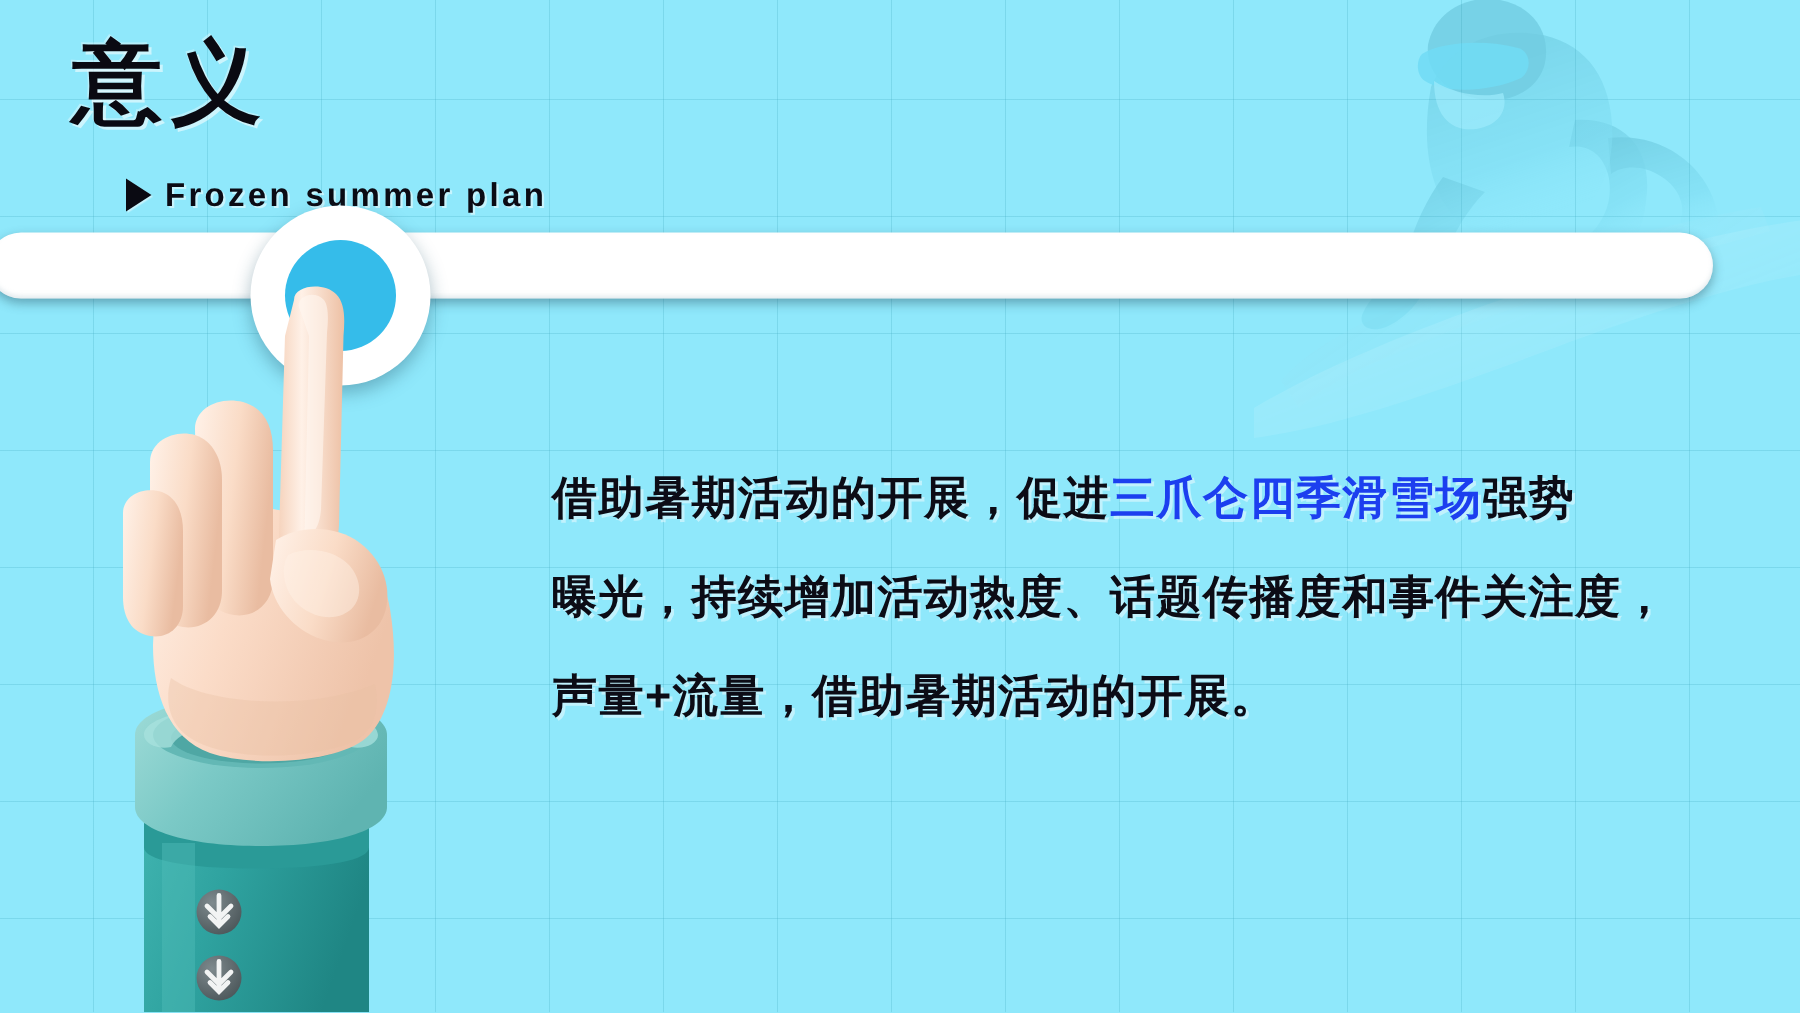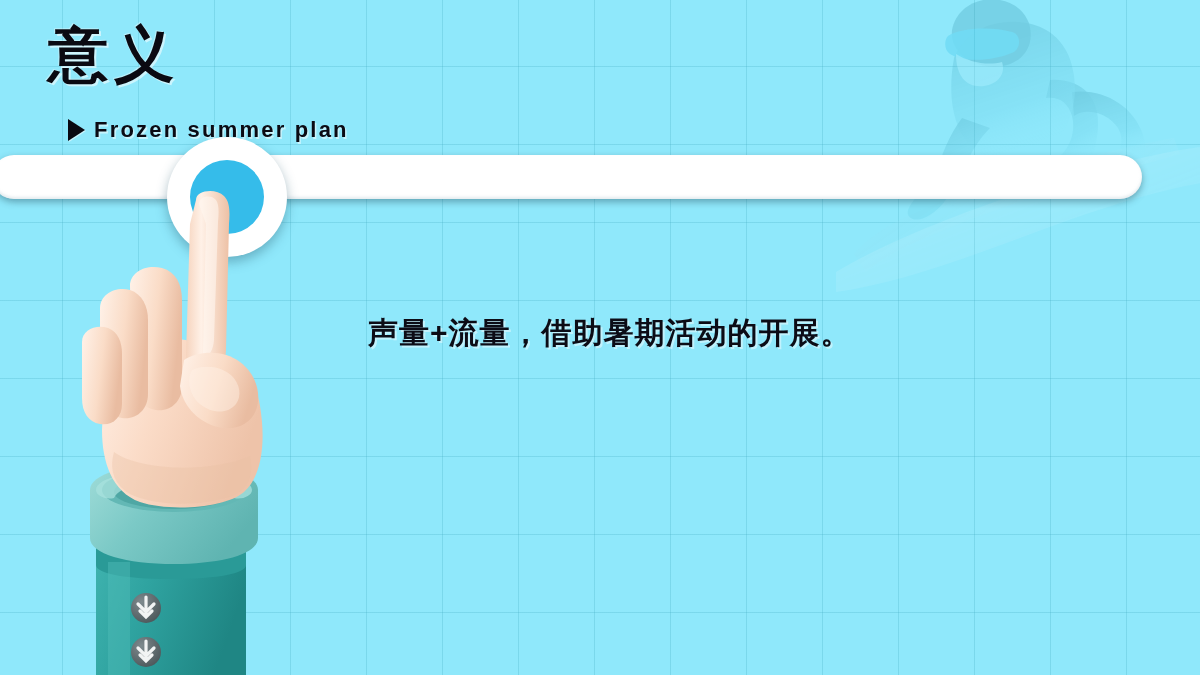--- a/index.html
+++ b/index.html
@@ -39,21 +39,21 @@
 
   
   #header { position:absolute; left:0; top:0; width:620px; height:160px; }
   #title-cn {
     position:absolute; left:48px; top:25px;
     font-size:60px; font-weight:bold; color:#0a0a12;
     letter-spacing:6px; line-height:1;
     text-shadow:2px 2px 0 rgba(255,255,255,0.55), -1px -1px 0 rgba(255,255,255,0.35);
   }
   #subtitle-row {
-    position:absolute; left:68px; top:117px;
+    position:absolute; left:84px; top:117px;
     display:flex; align-items:center; gap:9px;text-align:center;
   }
   #play-triangle {
     width:0; height:0;
     border-left:17px solid #0a0a12;
     border-top:11px solid transparent;
     border-bottom:11px solid transparent;
     filter:drop-shadow(1px 1px 0 rgba(255,255,255,0.5));
   }
   #subtitle-en {
@@ -250,16 +250,18 @@
     <path d="M106 170 C 122 160, 146 160, 162 172 C 178 184, 184 204, 178 220
              C 172 236, 154 242, 136 236 C 118 230, 104 214, 102 196 Z" fill="url(#knuckleG)"></path>
     <path d="M114 180 C 126 174, 144 176, 154 186 C 162 194, 164 206, 158 214
              C 150 224, 134 224, 122 214 C 112 206, 108 190, 114 180 Z" fill="#FFF1E6" opacity="0.45"></path>
 
     <path d="M36 262 C 60 280, 130 284, 172 266 C 176 286, 170 300, 154 306
              C 120 318, 66 316, 46 300 C 34 290, 32 276, 36 262 Z" fill="#E9BFA4" opacity="0.35"></path>
   </svg>
 
   <div id="body-text">
+      <div><span>借助暑期活动的开展，促进</span><span class="hl">三爪仑四季滑雪场</span><span>强势</span></div>
+      <div><span>曝光，持续增加活动热度、话题传播度和事件关注度，</span></div>
       <div><span>声量+流量，借助暑期活动的开展。</span></div>
     </div>
 
 </div>
 
 </body></html>

